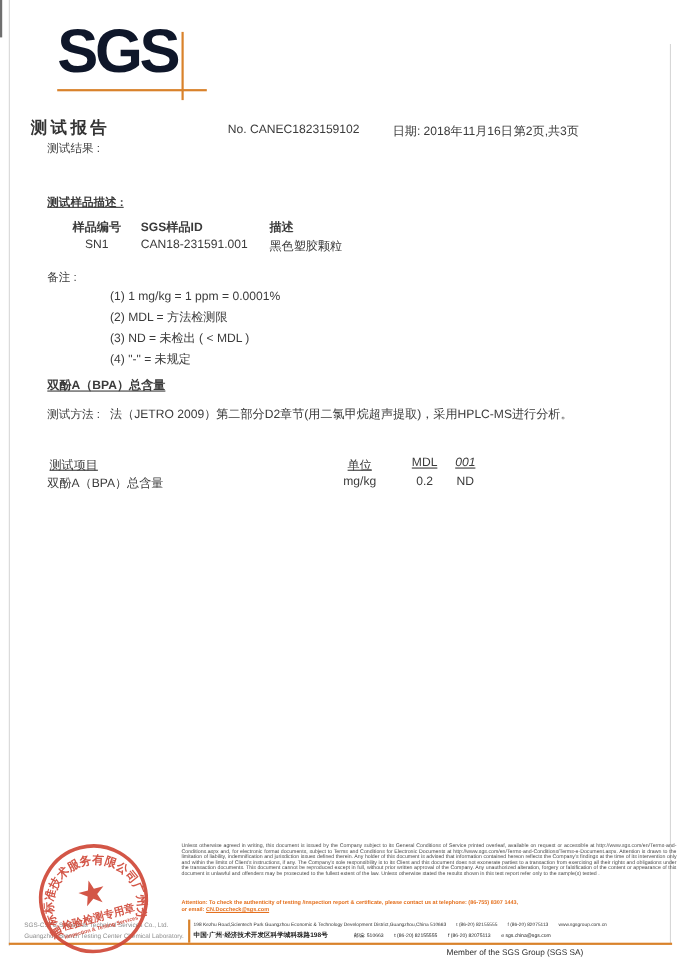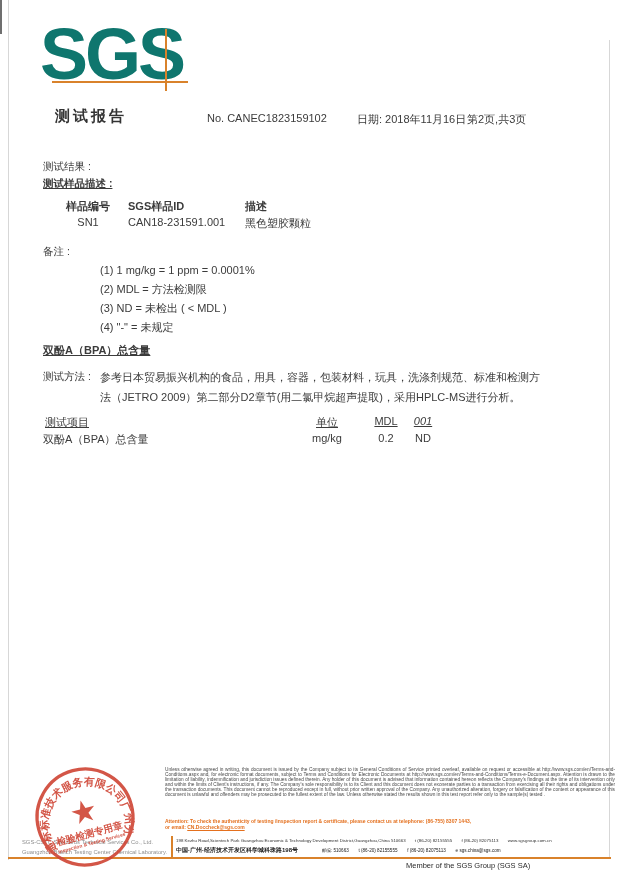--- a/index.html
+++ b/index.html
@@ -9,34 +9,34 @@
     font-family:"Liberation Sans", sans-serif; color:#3b3b3b;
   }
   .abs { position:absolute; }
 
   
   .corner-mark { left:0; top:0; width:2px; height:34px; background:#6f6f6f; }
   .left-border { left:8px; top:0; width:1px; height:860px; background:#d7d7d7; }
   .right-border { left:609px; top:40px; width:1px; height:818px; background:#d7d7d7; }
 
   
-  .logo { left:40px; top:18px; font-size:72px; font-weight:800; color:#0f766e;
+  .logo { left:52px; top:18px; font-size:56px; font-weight:800; color:#0f172a;
           letter-spacing:-3px; line-height:1; }
   .logo-hline { left:52px; top:81px; width:136px; height:2px; background:#d9822b; }
   .logo-vline { left:165px; top:29px; width:2px; height:62px; background:#d9822b; }
 
   
-  .report-title { left:55px; top:107px; font-size:15px; font-weight:bold; letter-spacing:3px; color:#333; }
+  .report-title { left:28px; top:107px; font-size:15px; font-weight:bold; letter-spacing:3px; color:#333; }
   .hmeta { font-size:11px; color:#3b3b3b; }
   .report-no { left:207px; top:112px; }
   .report-date { left:357px; top:112px; }
   .report-page { left:467px; top:112px; }
 
   .label { font-size:10.5px; color:#3b3b3b; }
-  .results-label { left:43px; top:160px; }
+  .results-label { left:43px; top:128px; }
   .sample-heading { left:43px; top:177px; text-decoration:underline; font-weight:bold; font-size:10.5px; }
 
   
   .stbl-h { top:199px; font-weight:bold; }
   .stbl-r { top:216px; }
   .stbl { font-size:11px; }
   .sc1 { left:43px; width:90px; text-align:center; }
   .sc2 { left:128px; width:110px; text-align:left; }
   .sc3 { left:245px; width:180px; text-align:left; }
 
@@ -110,21 +110,20 @@
 <div class="abs notes-list">
   <div>(1) 1 mg/kg = 1 ppm = 0.0001%</div>
   <div>(2) MDL = 方法检测限</div>
   <div>(3) ND = 未检出 ( &lt; MDL )</div>
   <div>(4) "-" = 未规定</div>
 </div>
 
 <div class="abs bpa-heading">双酚A（BPA）总含量</div>
 <div class="abs label method-label">测试方法 :</div>
 <div class="abs method-text">
-  <div>参考日本贸易振兴机构的食品，用具，容器，包装材料，玩具，洗涤剂规范、标准和检测方</div>
   <div>法（JETRO 2009）第二部分D2章节(用二氯甲烷超声提取)，采用HPLC-MS进行分析。</div>
 </div>
 
 <div>
   <span class="abs rtbl rtbl-h rc1h">测试项目</span>
   <span class="abs rtbl rtbl-h rc2 u">单位</span>
   <span class="abs rtbl rtbl-h rc3 u">MDL</span>
   <span class="abs rtbl rtbl-h rc4 iu">001</span>
   <span class="abs rtbl rtbl-r rc1">双酚A（BPA）总含量</span>
   <span class="abs rtbl rtbl-r rc2">mg/kg</span>

